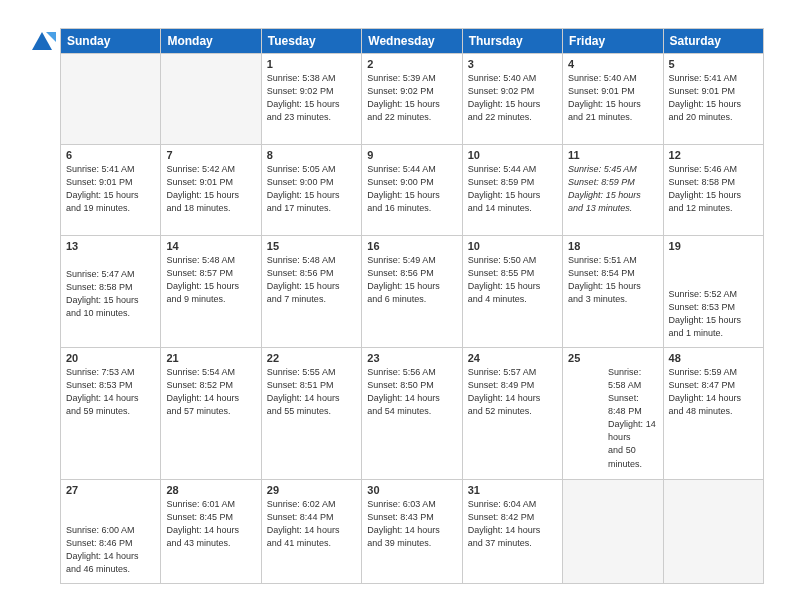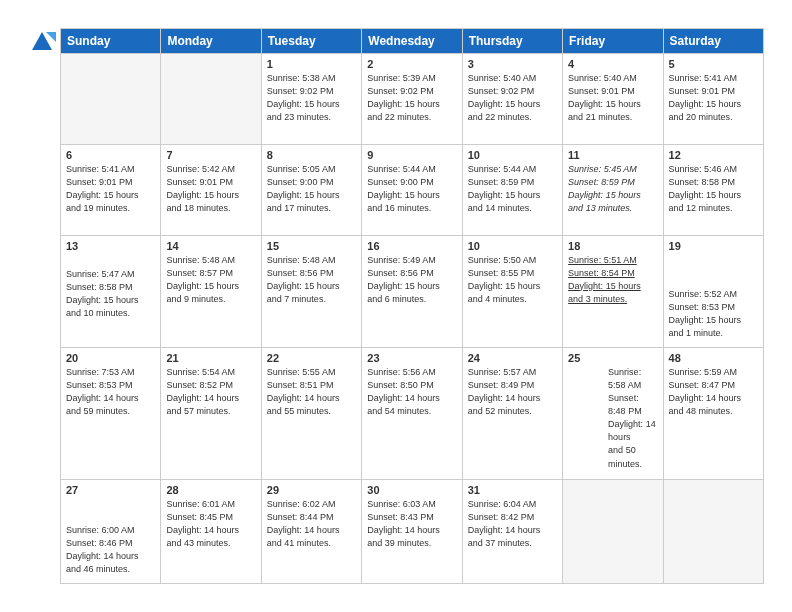--- a/index.html
+++ b/index.html
@@ -249,21 +249,21 @@
           </td>
           <td>
             <span class="day-num">10</span>
             <div class="day-info" style="white-space: pre-line;">Sunrise: 5:50 AM
 Sunset: 8:55 PM
 Daylight: 15 hours
 and 4 minutes.</div>
           </td>
           <td>
             <span class="day-num">18</span>
-            <div class="day-info" style="white-space: pre-line; text-decoration: underline;">Sunrise: 5:51 AM
+            <div class="day-info" style="white-space: pre-line;">Sunrise: 5:51 AM
 Sunset: 8:54 PM
 Daylight: 15 hours
 and 3 minutes.</div>
           </td>
           <td>
             <span class="day-num">19</span>
             <div class="day-info" style="white-space: pre-line; margin-top: 36px;">Sunrise: 5:52 AM
 Sunset: 8:53 PM
 Daylight: 15 hours
 and 1 minute.</div>

